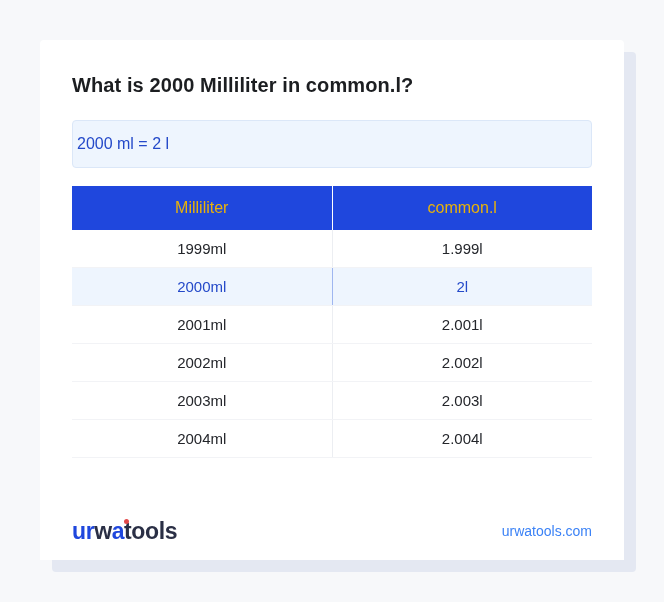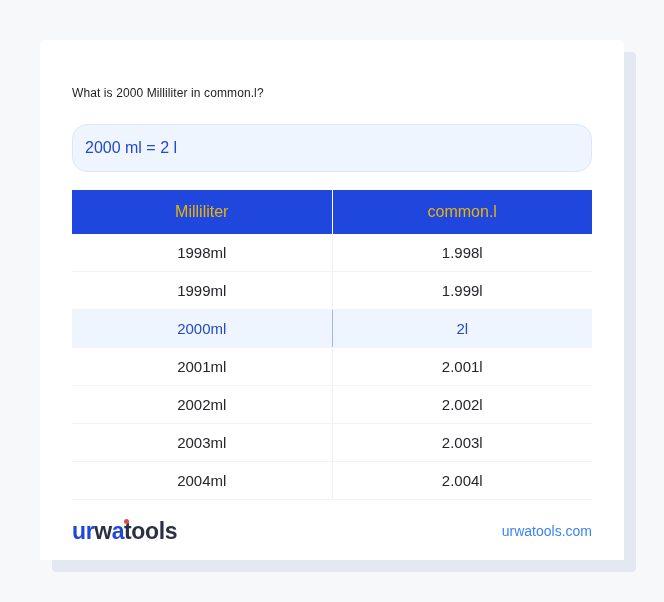--- a/index.html
+++ b/index.html
@@ -35,32 +35,32 @@
     width: 584px;
     height: 520px;
     background: #ffffff;
     border-radius: 4px;
     box-sizing: border-box;
   }
   .card-inner {
     padding: 30px 32px 0 32px;
   }
   .title {
-    font-size: 12px;
+    font-size: 20px;
     color: #1c1e21;
-    font-weight: normal;
-    margin: 16px 0 22px 0;
+    font-weight: bold;
+    margin: 2px 0 22px 0;
     line-height: 1.3;
     letter-spacing: 0.1px;
   }
   .result-box {
     background: #eef5fe;
     border: 1px solid #dbe7f8;
-    border-radius: 15px;
-    padding: 14px 12px;
+    border-radius: 4px;
+    padding: 14px 4px;
     font-size: 16px;
     color: #2449c9;
     margin-bottom: 18px;
     box-sizing: border-box;
   }
   table.conv {
     width: 100%;
     border-collapse: collapse;
     table-layout: fixed;
     font-size: 15px;
@@ -145,24 +145,20 @@
 
       <table class="conv">
         <thead>
           <tr>
             <th>Milliliter</th>
             <th>common.l</th>
           </tr>
         </thead>
         <tbody>
           <tr>
-            <td>1998ml</td>
-            <td>1.998l</td>
-          </tr>
-          <tr>
             <td>1999ml</td>
             <td>1.999l</td>
           </tr>
           <tr class="highlight">
             <td>2000ml</td>
             <td>2l</td>
           </tr>
           <tr>
             <td>2001ml</td>
             <td>2.001l</td>

